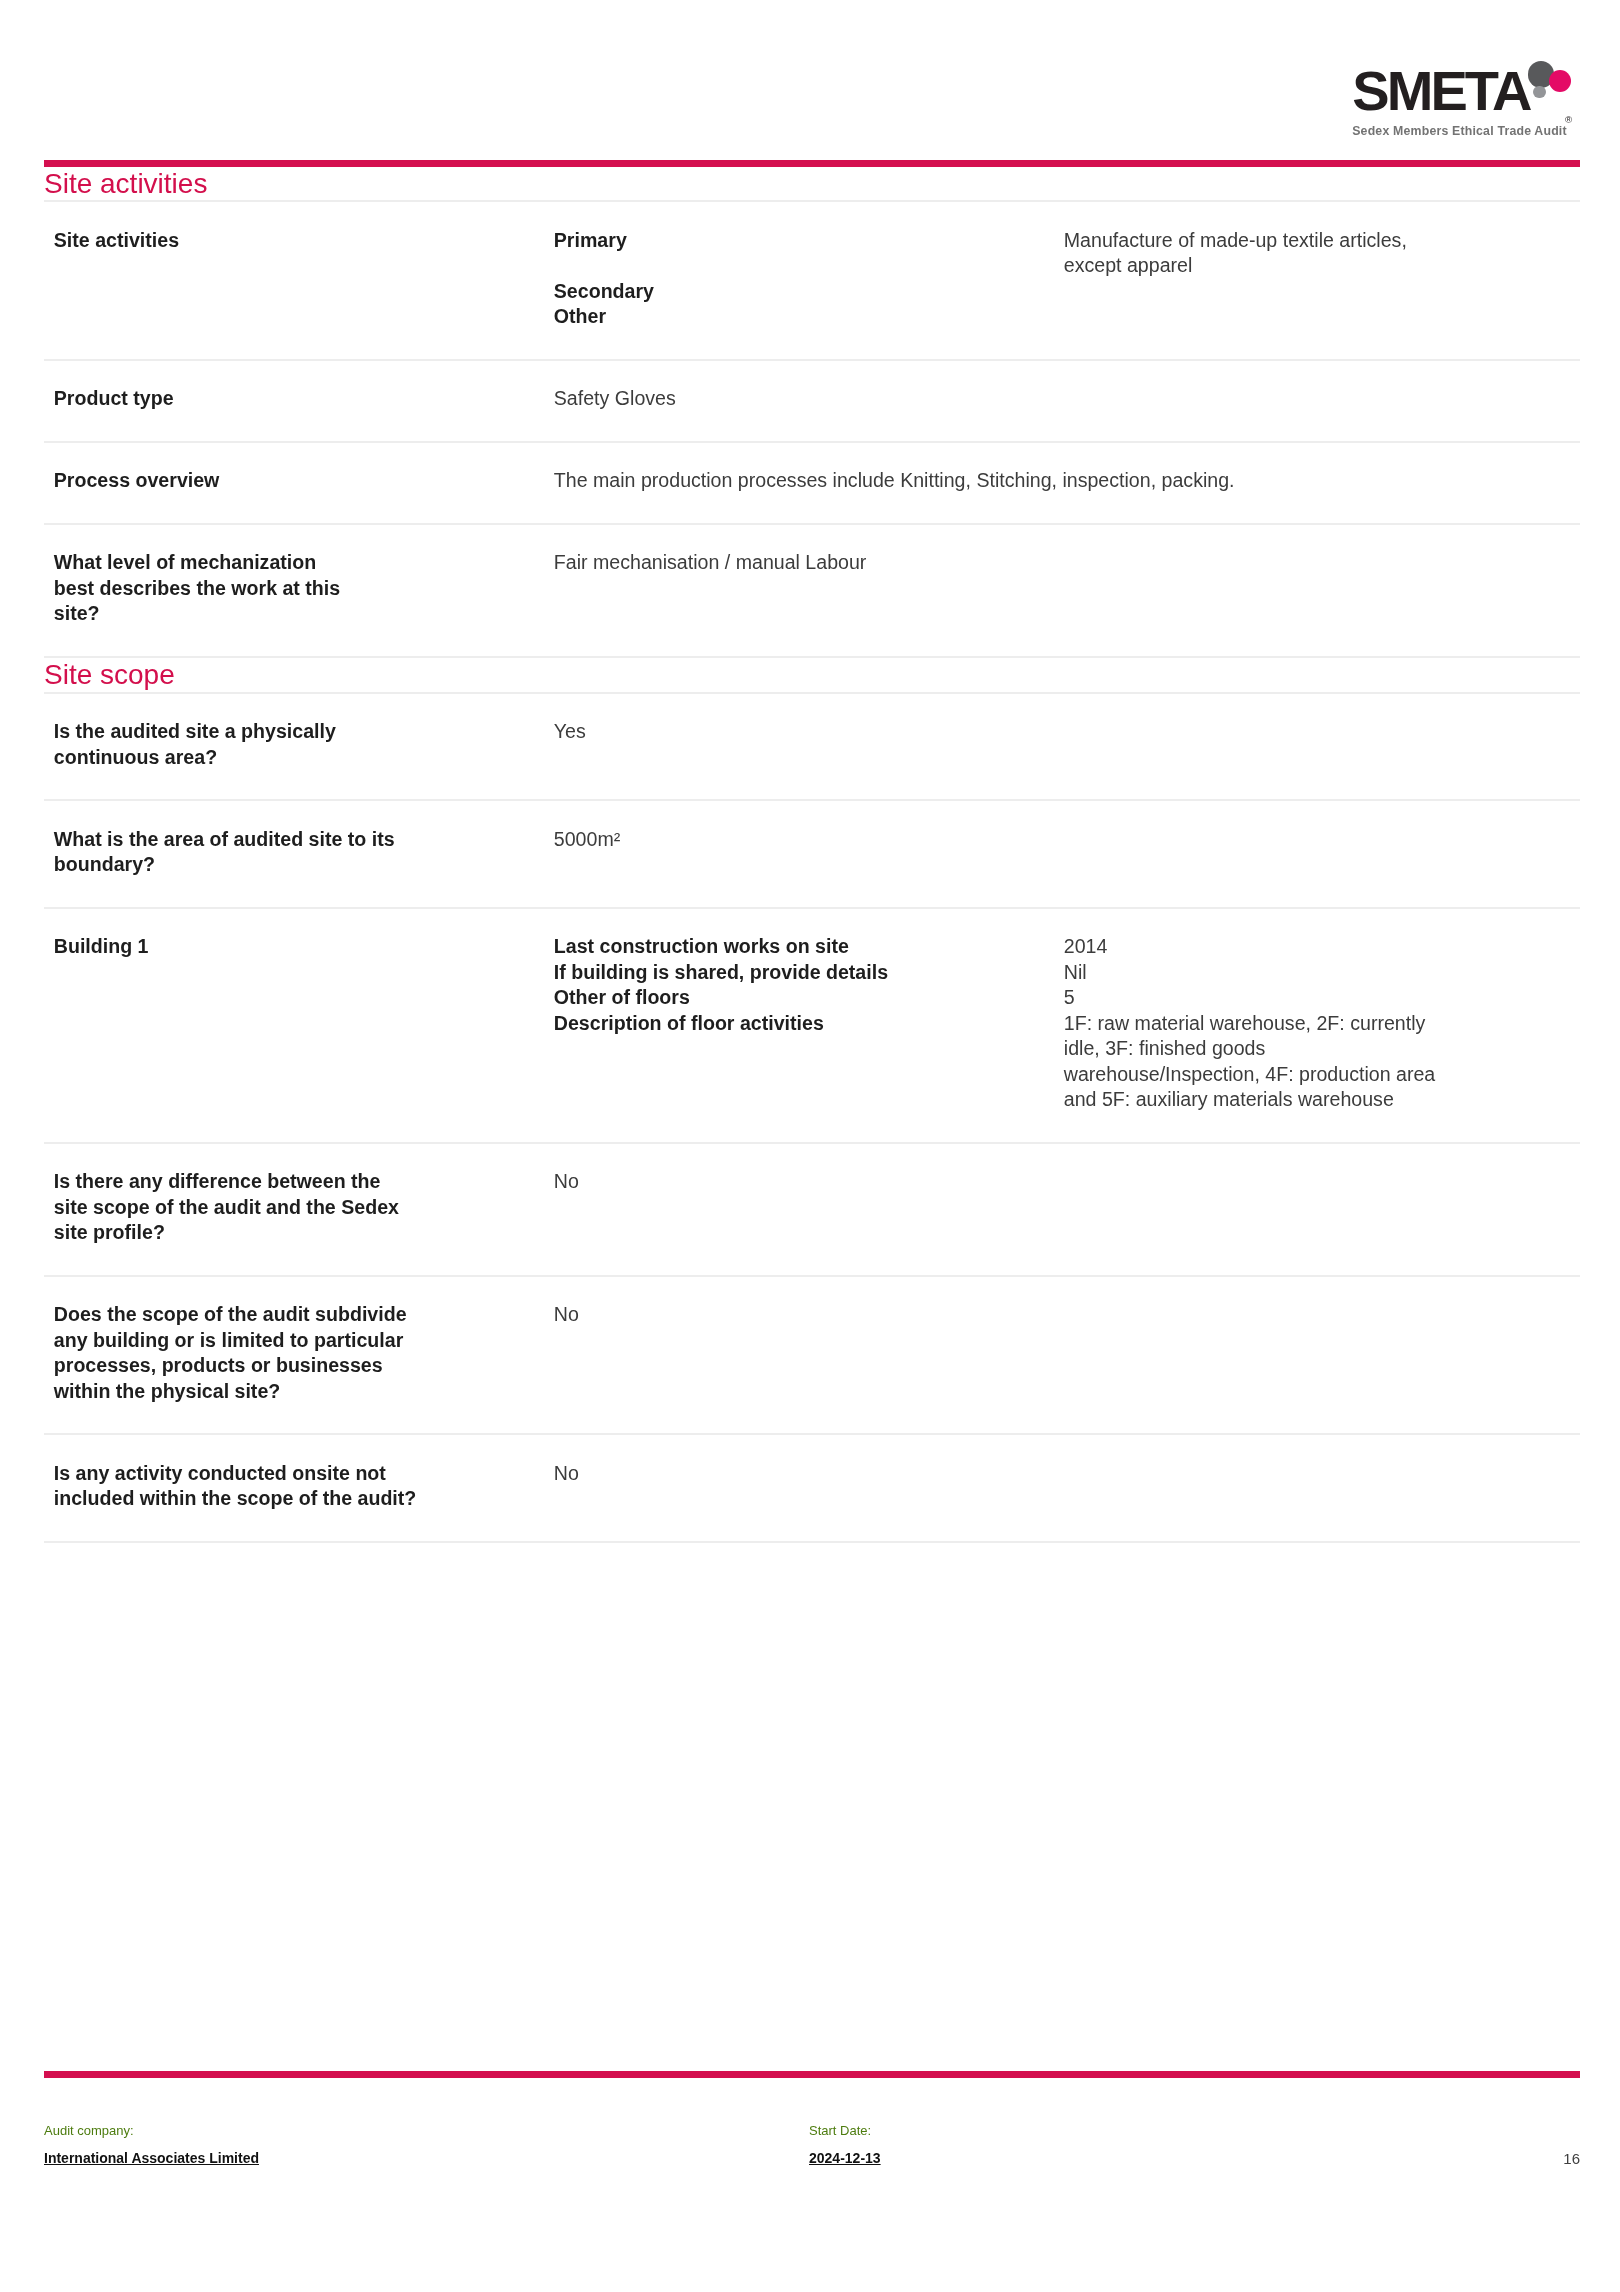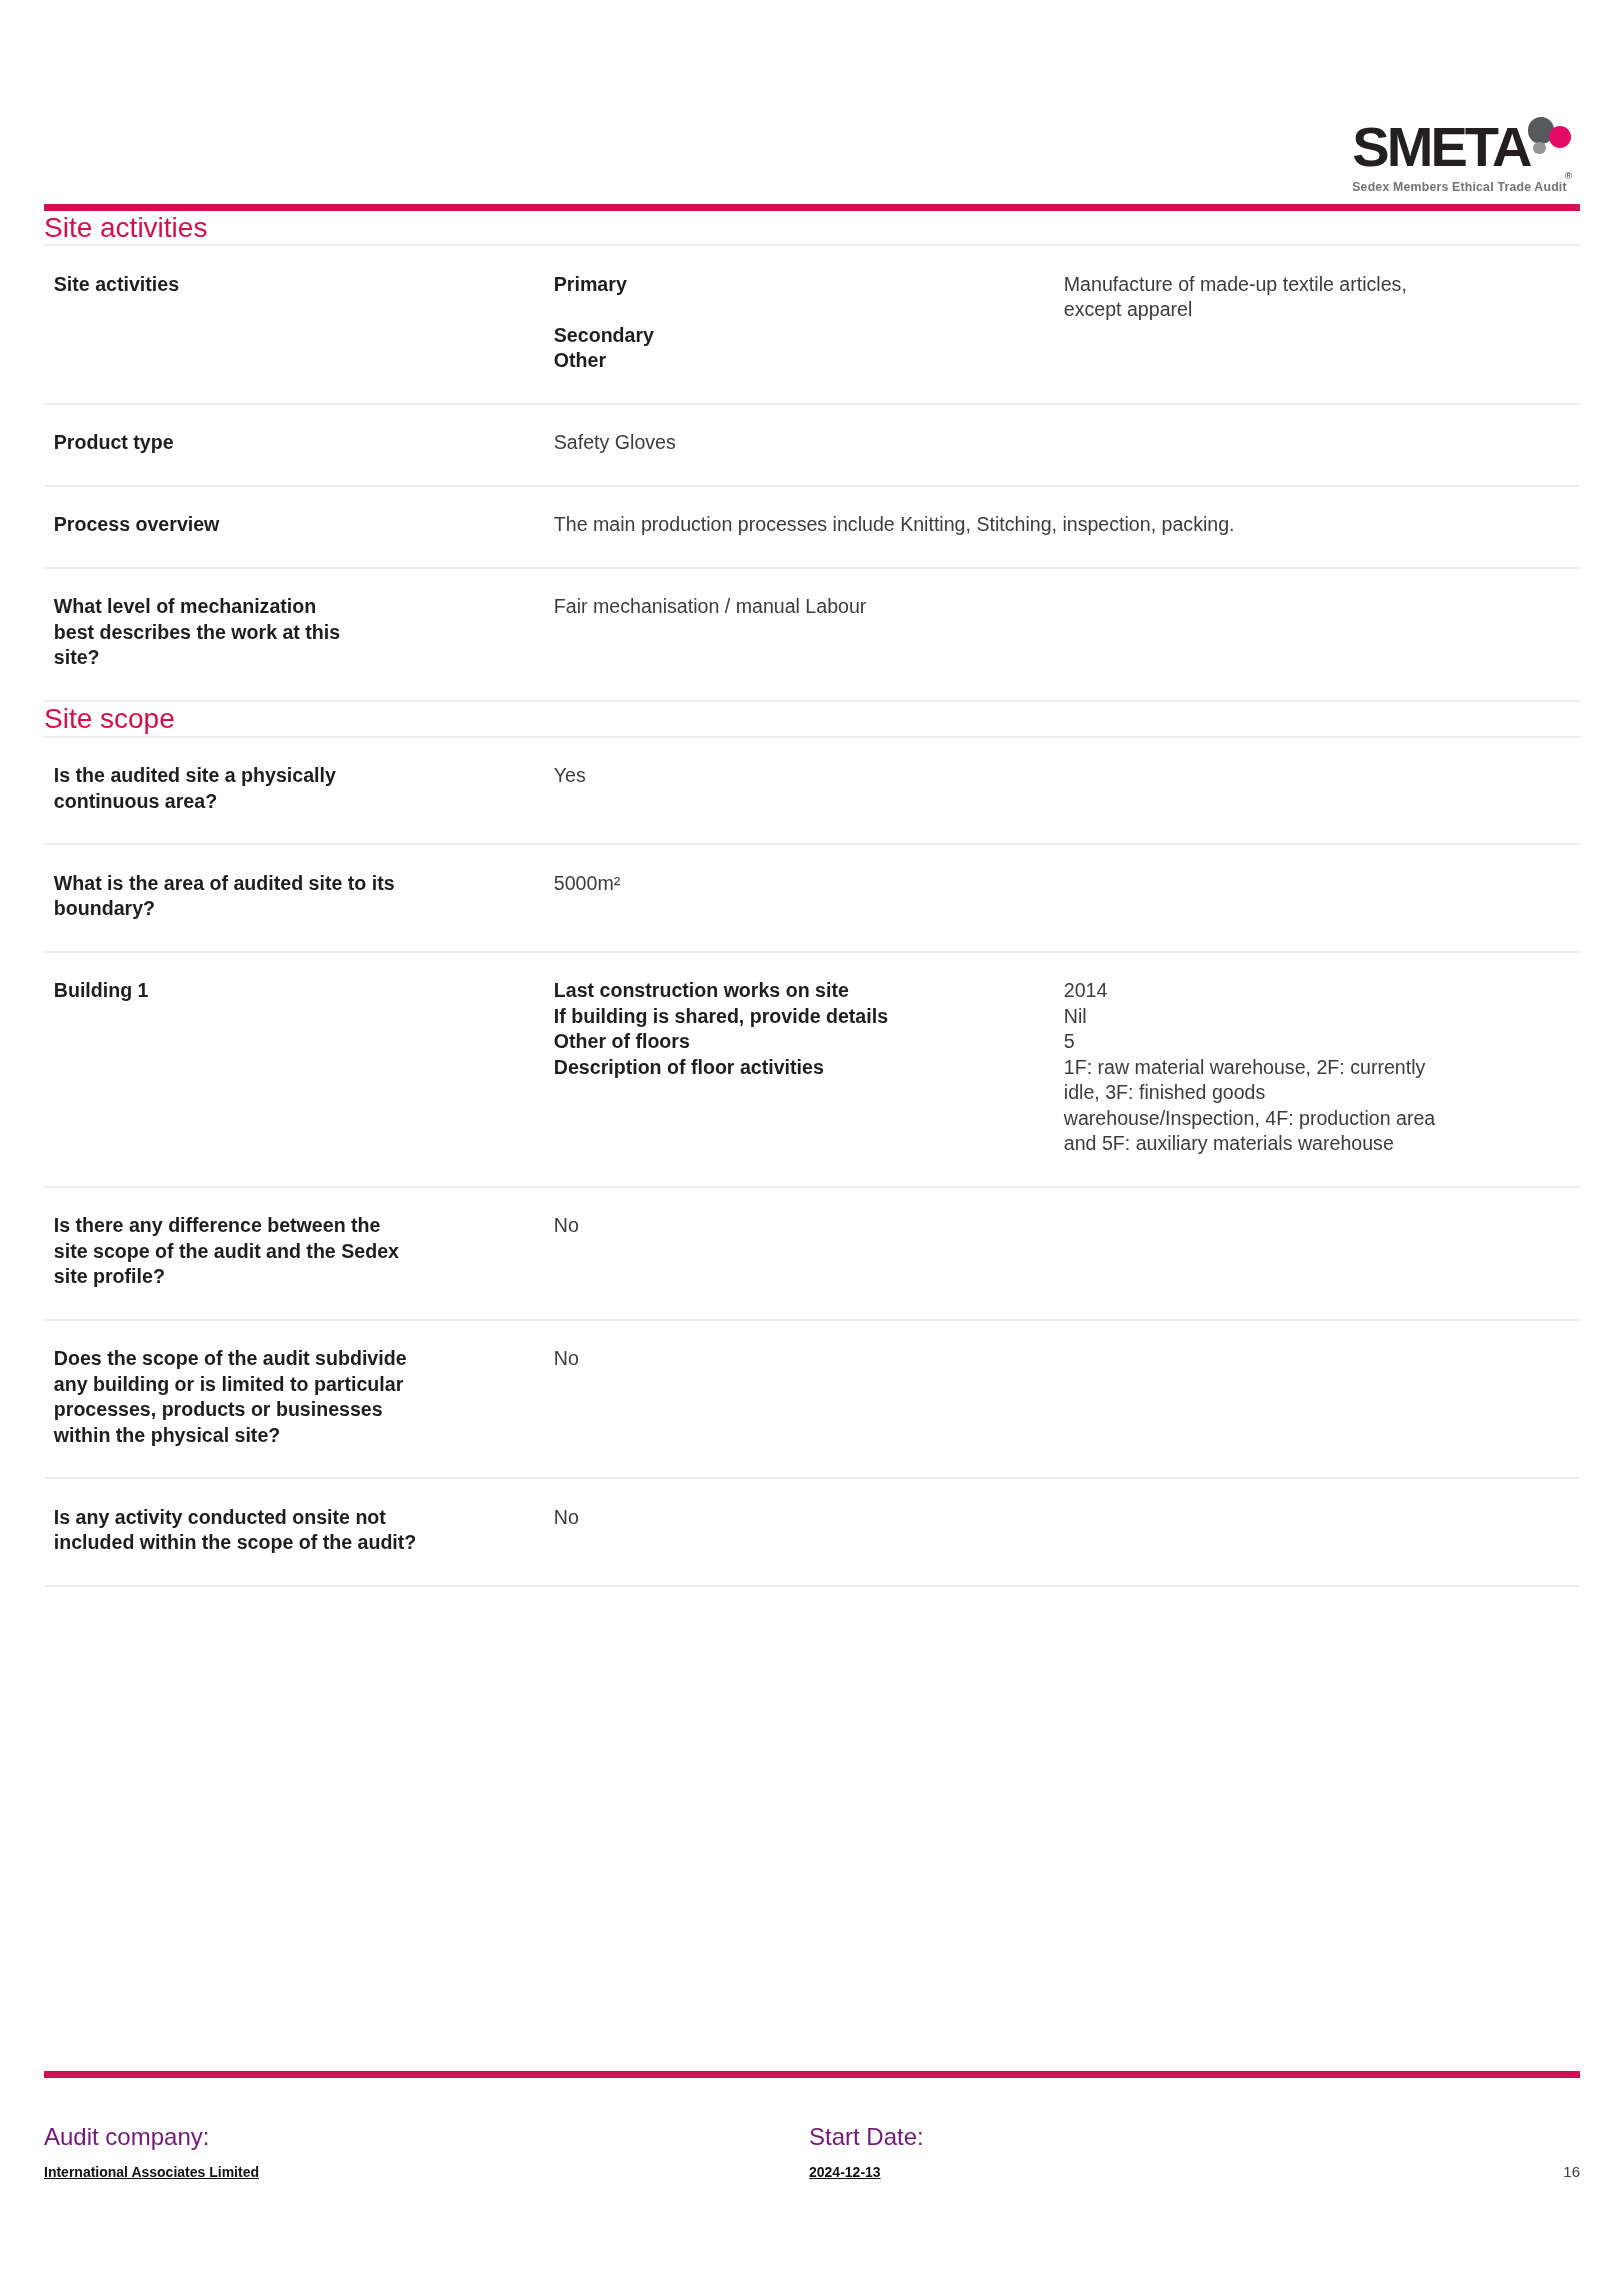--- a/index.html
+++ b/index.html
@@ -8,21 +8,21 @@
     width:1620px; height:2293px;
     background:#ffffff;
     font-family:"Liberation Sans", sans-serif;
     color:#1e1e1e;
     position:relative;
     overflow:hidden;
   }
   .content { padding:0 40px 0 44px; }
 
   
-  .header { height:204px; display:flex; justify-content:flex-end; align-items:flex-end; padding-bottom:10px; }
+  .header { height:160px; display:flex; justify-content:flex-end; align-items:flex-end; padding-bottom:22px; }
   .logo { position:relative; width:218px; margin-right:9.8px; }
   .logo-text {
     font-size:56px; font-weight:bold; color:#231f20;
     letter-spacing:-2.9px; line-height:1; display:inline-block;
   }
   .logo-dots { position:absolute; top:-2px; right:-3.9px; width:51px; height:45px; }
   .dot { position:absolute; border-radius:50%; }
   .dot-big   { width:26.5px; height:26.5px; left:4.9px;  top:0;    background:#58595b; }
   .dot-pink  { width:22.5px; height:22.5px; left:25.5px; top:8.8px;  background:#e40a66; }
   .dot-small { width:12.7px; height:12.7px; left:9.8px; top:24.5px; background:#939598; }
@@ -65,21 +65,21 @@
   .sublabel { font-weight:bold; font-size:19.6px; line-height:25.5px; color:#1e1e1e; padding-right:29px; }
   .value.clamp { max-width:392px; }
 
   
   .footer {
     position:absolute; left:44px; right:40px; top:2071px;
     border-top:7.8px solid #d40f4f;
     padding-top:45px;
   }
   .footer-grid { display:grid; grid-template-columns:765px 296px 1fr auto; align-items:end; }
-  .f-label { font-size:24px; color:#701a75; font-weight:400; line-height:1.2; }
+  .f-label { font-size:13px; color:#4d7c0f; font-weight:400; line-height:1.2; }
   .f-value { font-size:14px; color:#111111; font-weight:bold; margin-top:11.8px; line-height:1.2;text-decoration:underline; }
   .f-page  { font-size:15px; color:#404040; font-weight:400; text-align:right; }
 </style>
 </head>
 <body>
 
 <div class="content">
 
   <div class="header">
     <div class="logo">

